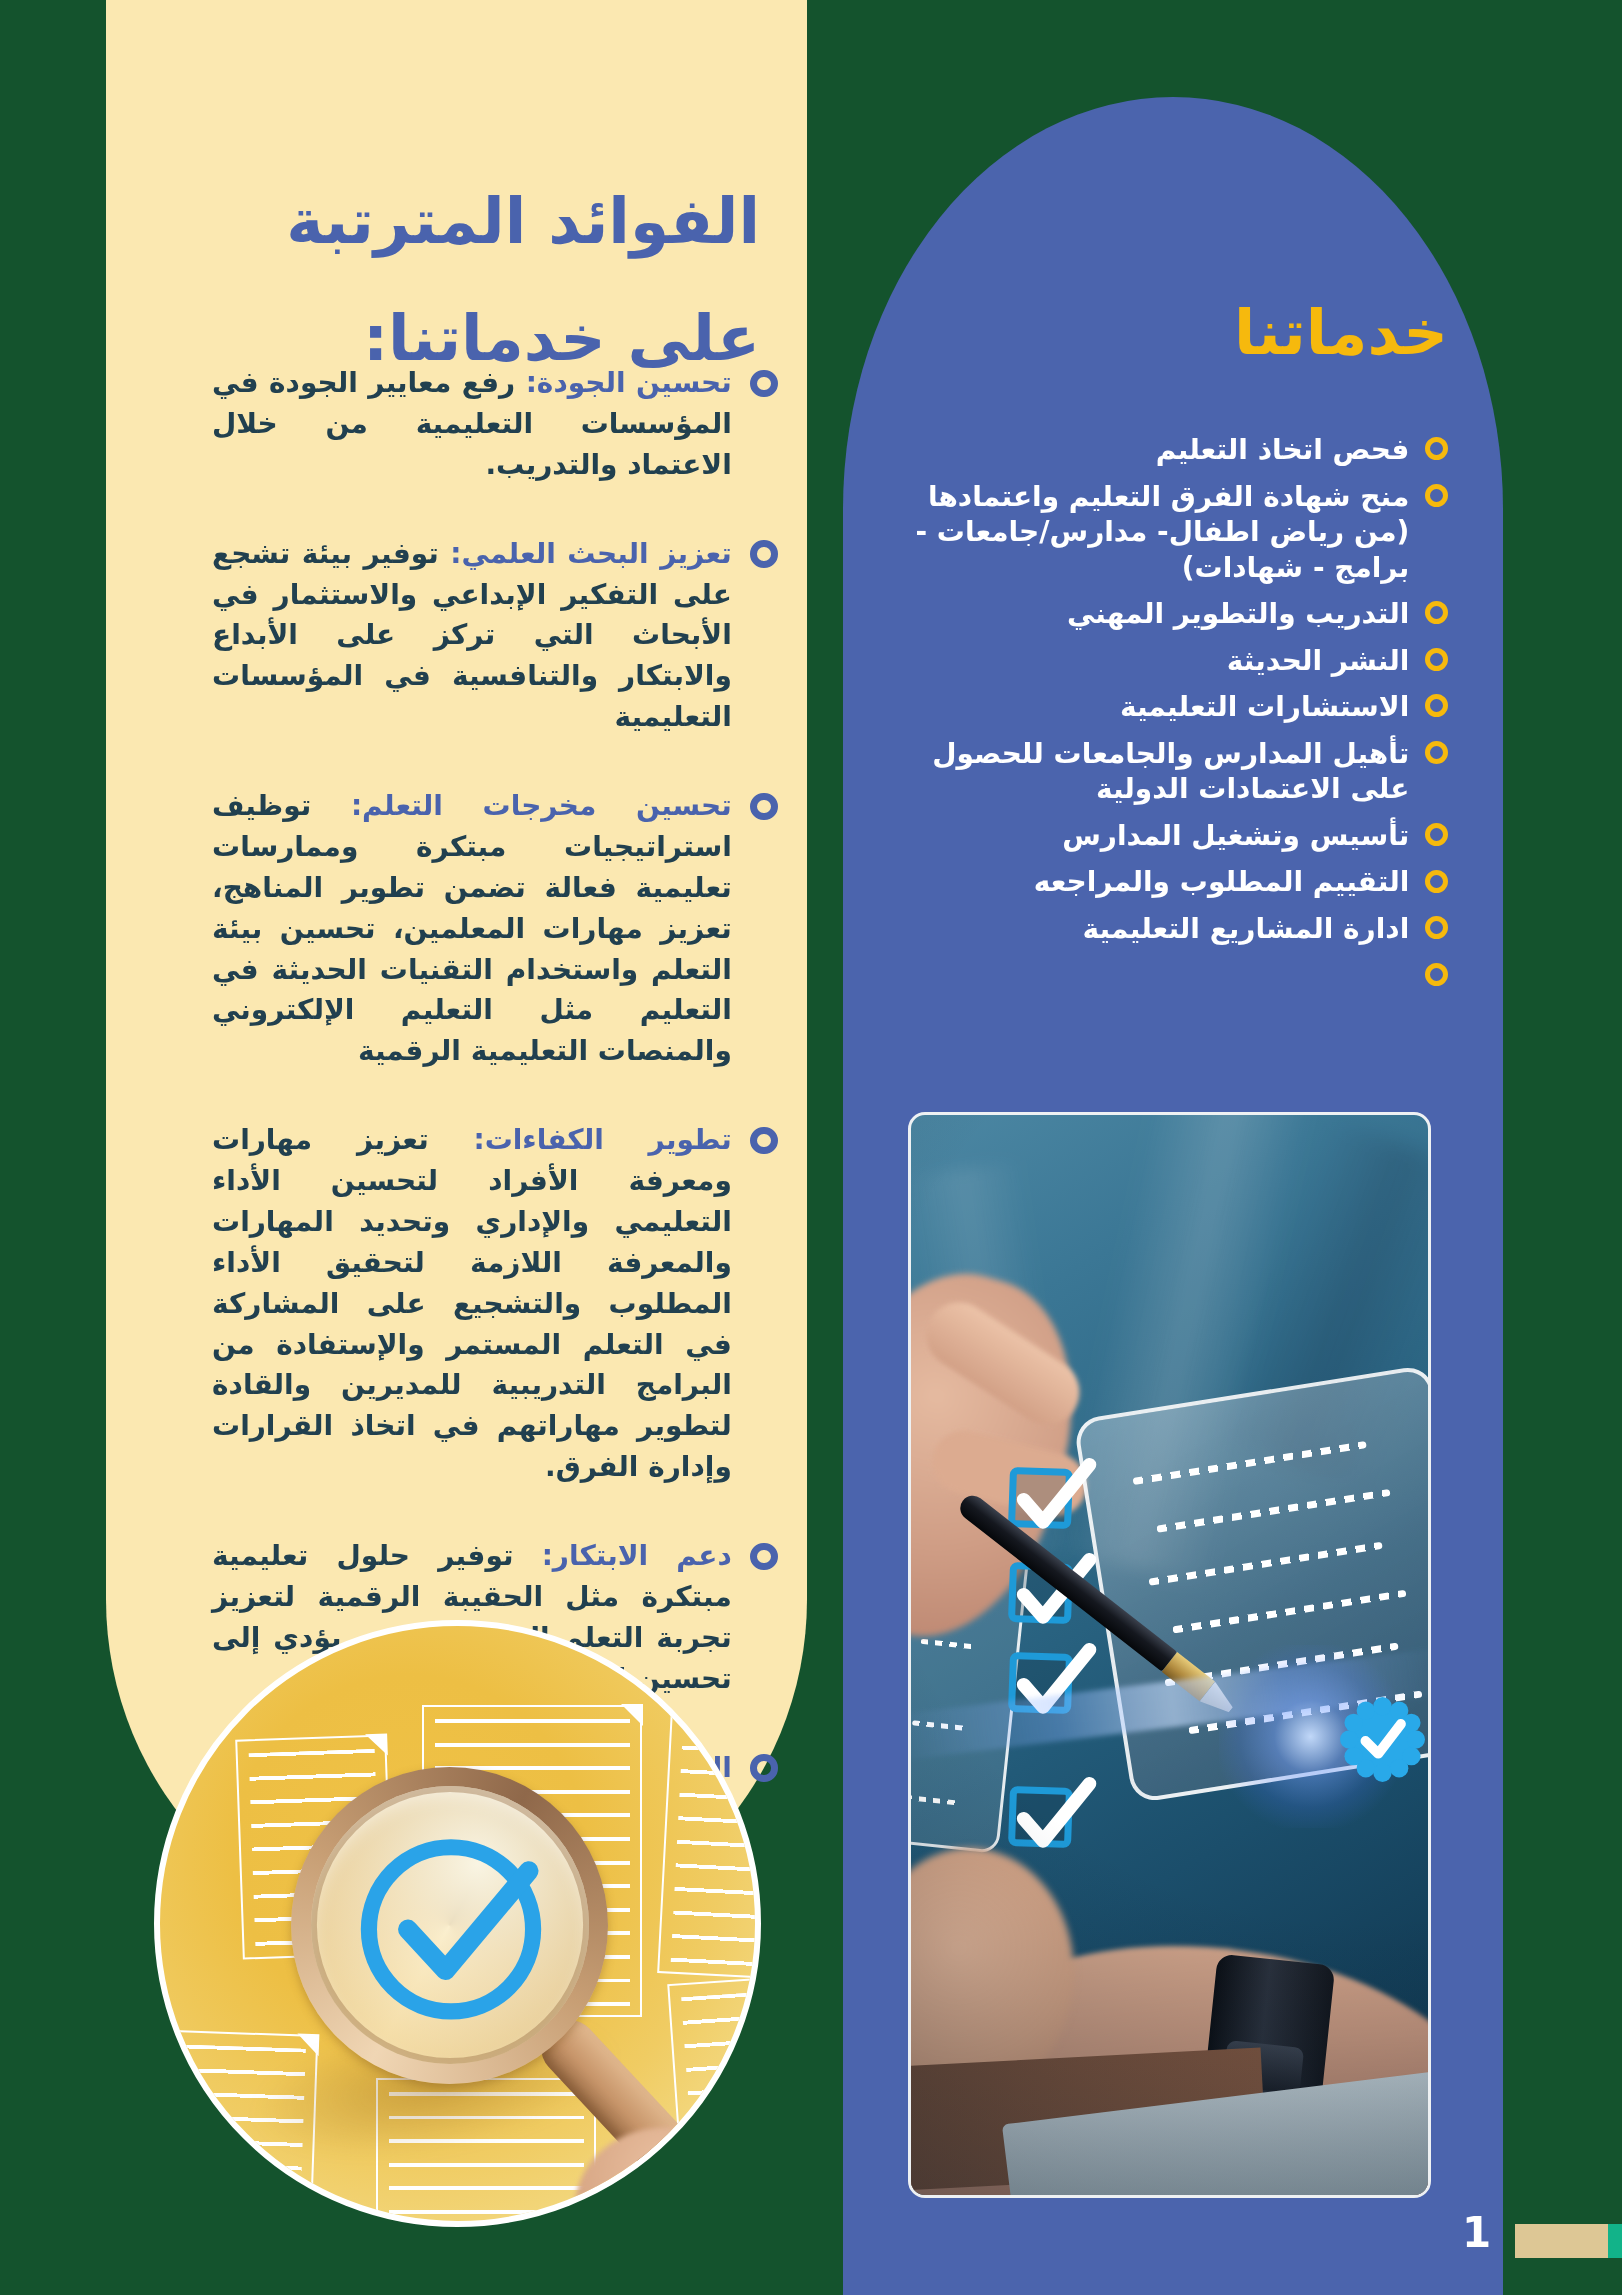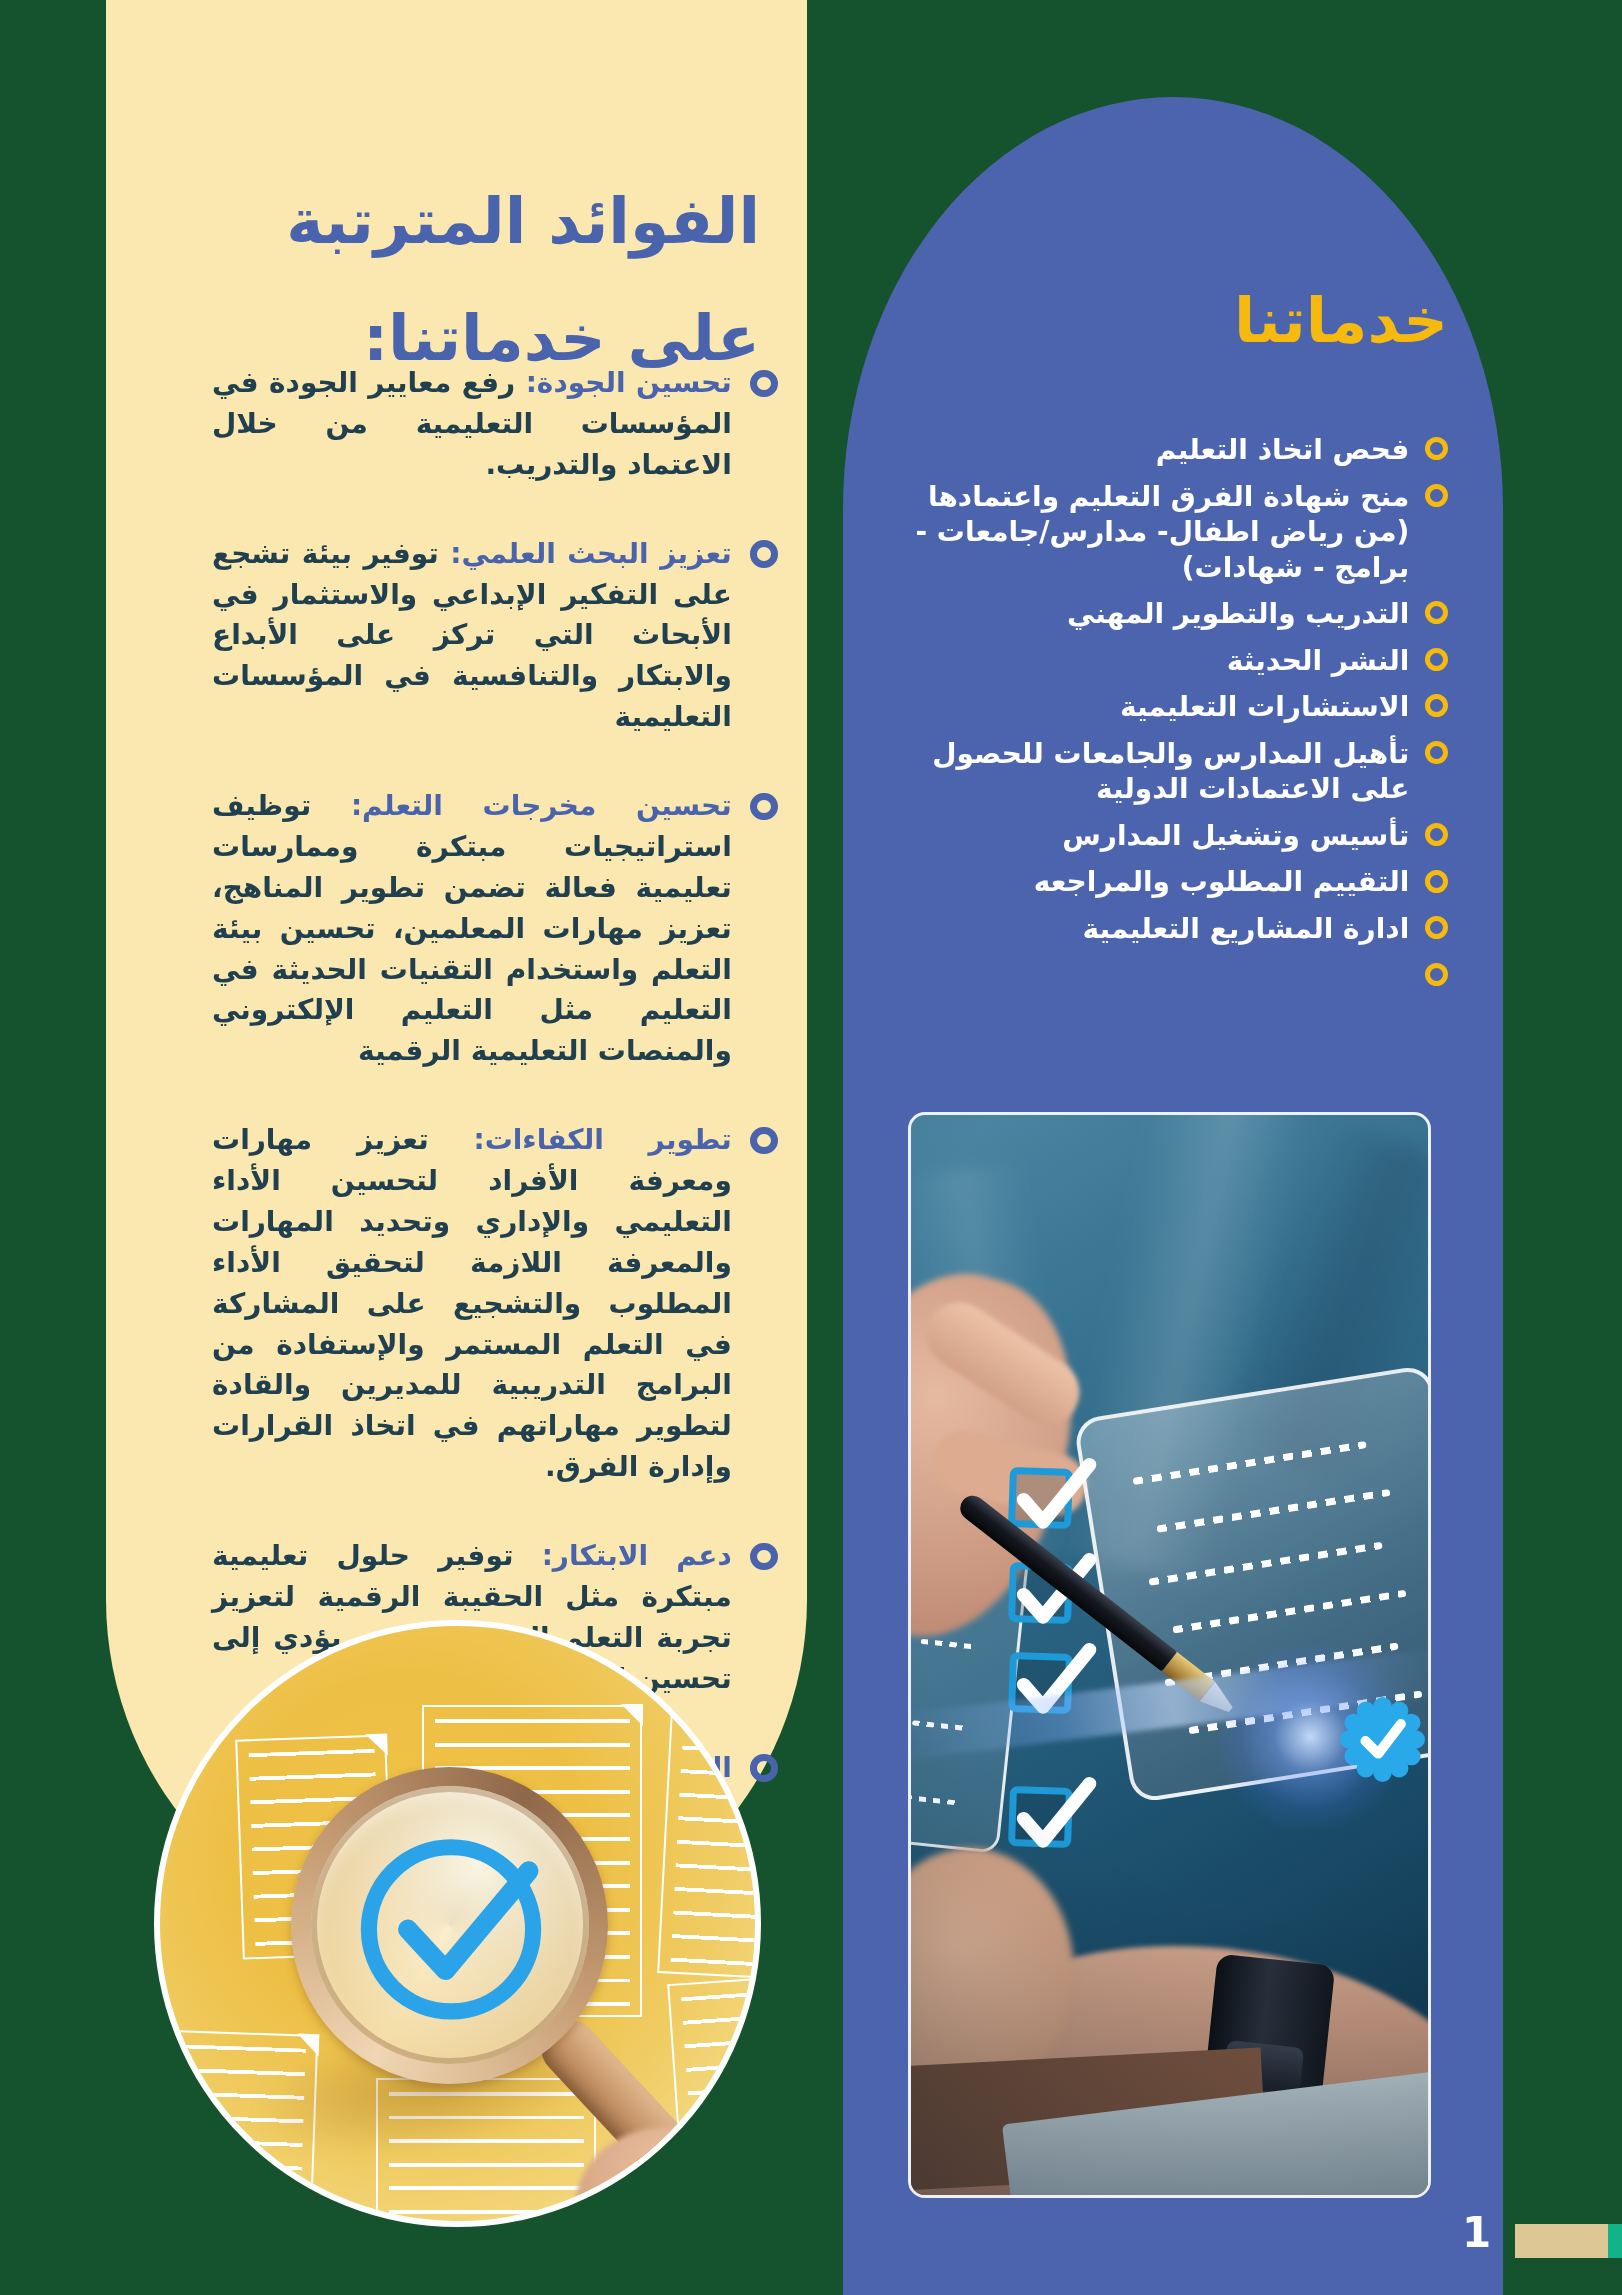--- a/index.html
+++ b/index.html
@@ -10,21 +10,21 @@
   .col-yellow{position:absolute;left:106px;top:0;width:701px;height:1950px;background:#fbe8b1;border-radius:0 0 353px 353px;}
   .benefits-title{position:absolute;top:164px;left:39px;right:47px;text-align:right;color:#4a63ad;font-size:63px;line-height:1.85;}
   .benefits{position:absolute;top:363px;right:29.4px;left:58px;display:flex;flex-direction:column;gap:48px;}
   .benefit{display:flex;column-gap:18.3px;align-items:flex-start;margin-left:48px;}
   .b-ring{flex:0 0 auto;width:27.5px;height:27.5px;border:7.2px solid #4a63ad;border-radius:50%;box-sizing:border-box;margin-top:6.5px;}
   .btxt{margin:0;font-size:28px;line-height:1.46;color:#21404f;text-align:justify;}
   .kw{color:#4a63ad;}
 
   
   .col-blue{position:absolute;left:843px;top:97px;width:660px;height:2199px;background:#4b64ad;border-radius:330px 330px 0 0 / 412px 412px 0 0;}
-  .services-title{position:absolute;top:181px;right:55px;color:#f6b90d;font-size:62px;line-height:1.4;text-align:right;}
+  .services-title{position:absolute;top:193px;right:55px;color:#f6b90d;font-size:62px;line-height:1.4;text-align:right;}
   .services{position:absolute;top:335px;right:55px;left:43px;display:flex;flex-direction:column;gap:11px;}
   .service{display:flex;column-gap:15.7px;align-items:flex-start;}
   .s-ring{flex:0 0 auto;width:23px;height:23px;border:5.9px solid #f6b90d;border-radius:50%;box-sizing:border-box;margin-top:5.2px;}
   .stxt{margin:0;font-size:28px;line-height:1.27;color:#fff;text-align:right;}
 
   
   .photo{position:absolute;left:908px;top:1112px;width:517px;height:1080px;border:3.9px solid #eef1f3;border-radius:17px;overflow:hidden;direction:ltr;
          background:linear-gradient(150deg,#4c87a3 0%,#3b7795 18%,#2d6785 38%,#225a78 52%,#1b4e6b 66%,#143f59 82%,#0e3349 100%);}
   .photo *{position:absolute;}
   .fold1{left:196px;top:-39px;width:157px;height:497px;transform:rotate(12deg);background:linear-gradient(90deg,transparent,rgba(255,255,255,.16),transparent);filter:blur(9.2px);}

